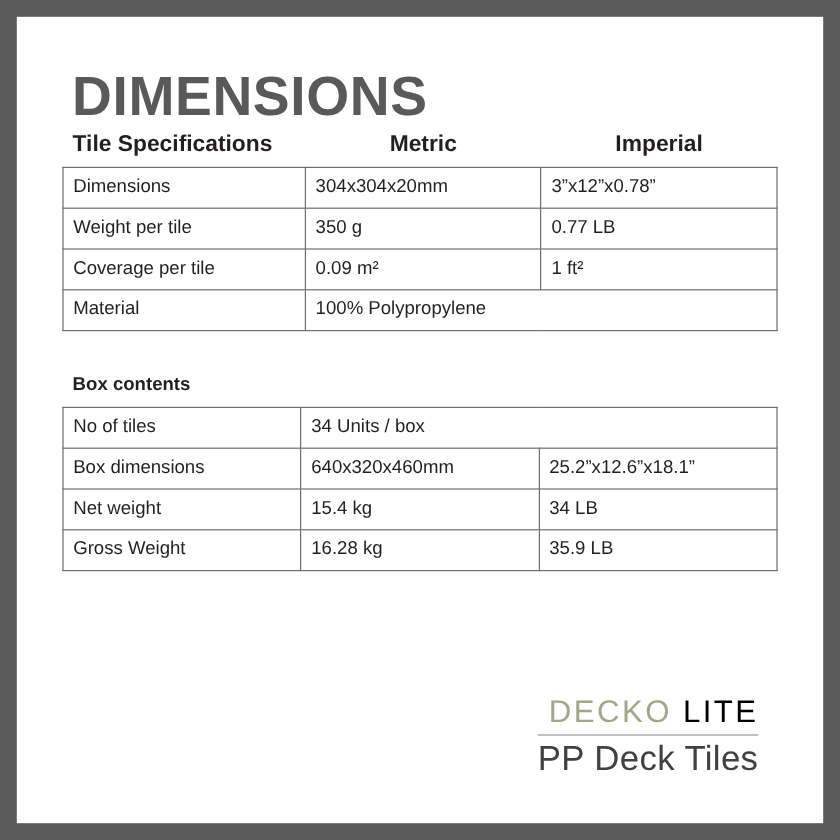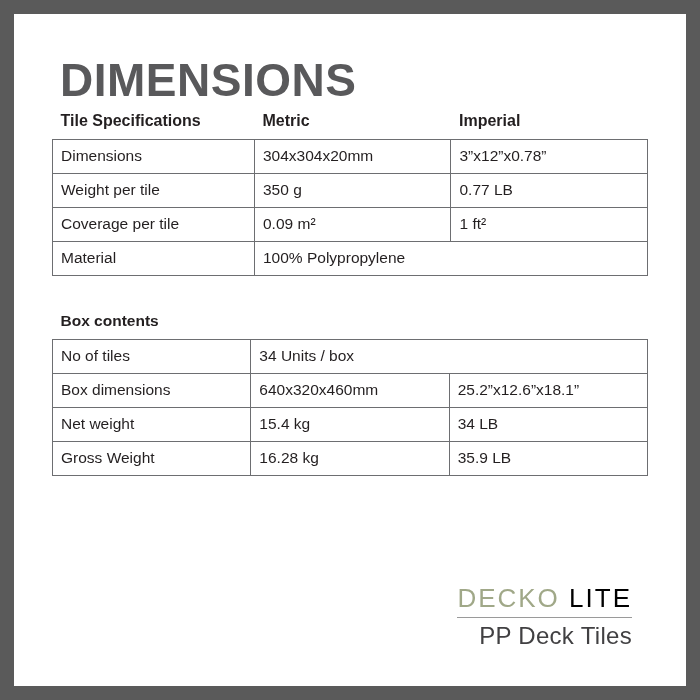--- a/index.html
+++ b/index.html
@@ -40,25 +40,26 @@
   }
 
   table {
     border-collapse: collapse;
     width: 100%;
     table-layout: fixed;
   }
   .spec-head-row td {
     border: none;
     font-weight: bold;
-    font-size: 16px;
+    font-size: 19px;
     color: #231f20;
     padding: 4px 8px 7px 8px;
   }
   .spec-head-row td.c {
+    text-align: center;
   }
   table td {
     border: 1px solid #6d6e71;
     font-size: 15.5px;
     color: #231f20;
     padding: 5px 8px 6px 8px;
     height: 22px;
   }
   td.label {
     text-align: left;
@@ -96,21 +97,21 @@
   .brand-top .lite {
     color: #000000;
   }
   .brand-rule {
     height: 1px;
     background: #9a9a9a;
     margin: 3px 0 4px 0;
     width: 100%;
   }
   .brand-bottom {
-    font-size: 24px;
+    font-size: 29px;
     color: #414042;
     letter-spacing: 0.3px;
   }
 </style>
 </head>
 <body>
 
 <div class="frame">
   <div class="inner">
 

